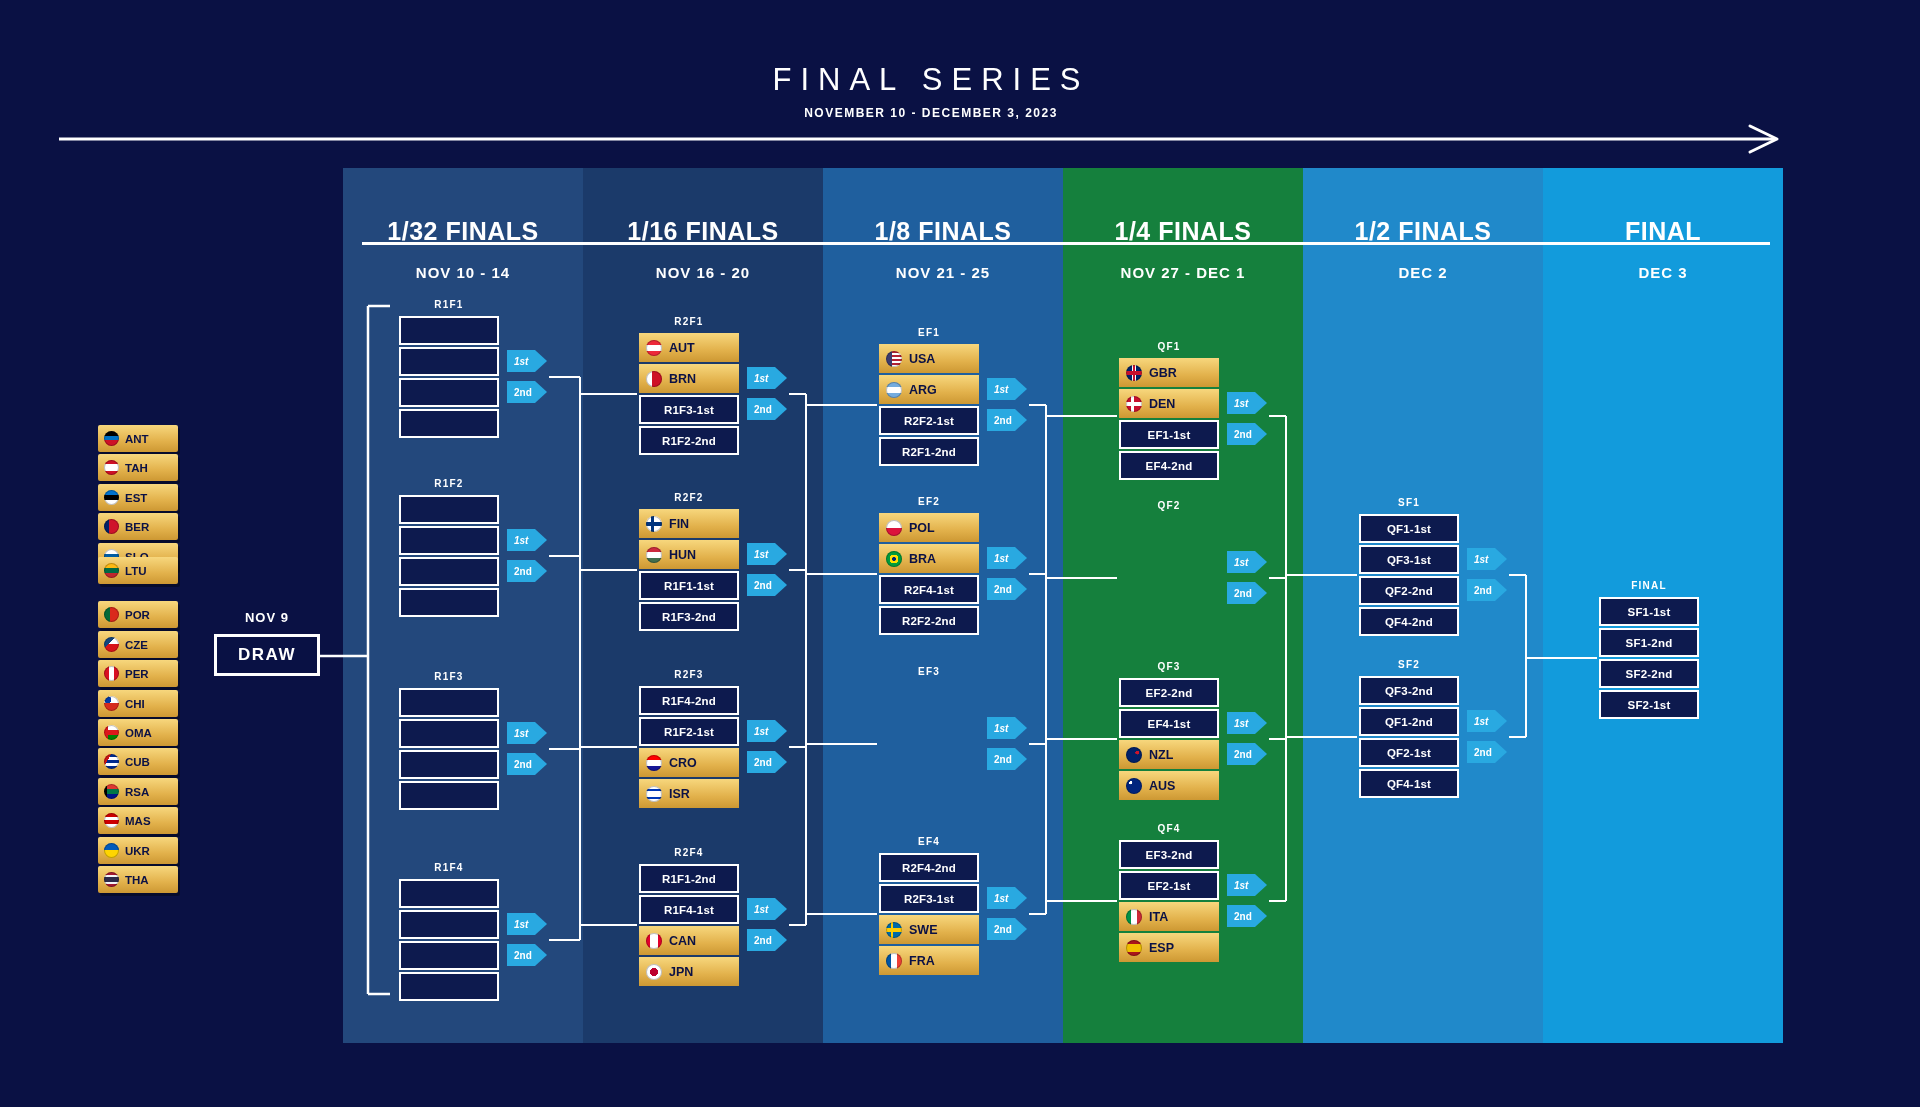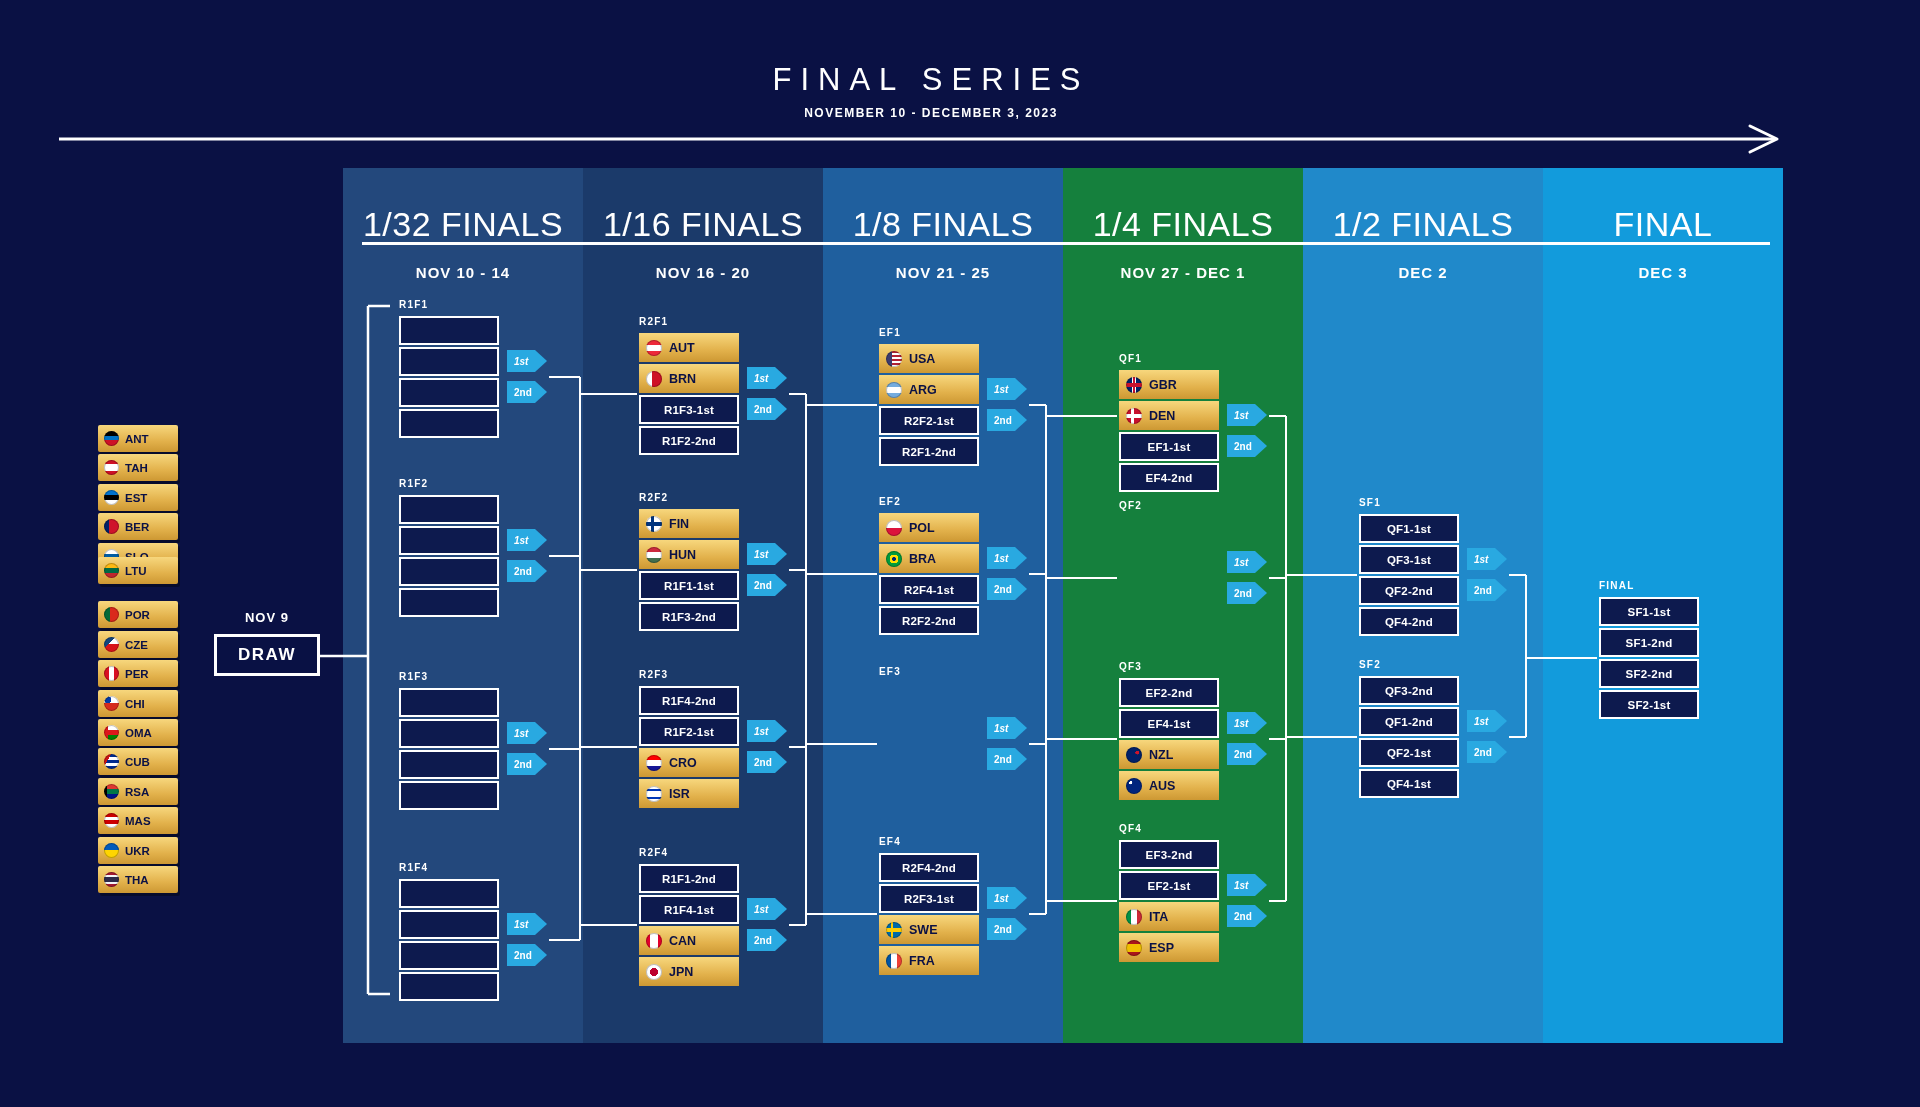--- a/index.html
+++ b/index.html
@@ -16,33 +16,33 @@
     text-align:center; font-size:31px; font-weight:400;
     letter-spacing:9px; color:#fff;
   }
   .main-subtitle {
     position:absolute; left:0; top:106px; width:1862px;
     text-align:center; font-size:12px; font-weight:700;
     letter-spacing:1.5px; color:#fff;
   }
   .panel { position:absolute; top:168px; height:875px; width:240px; z-index:0; }
   .col-title {
-    position:absolute; top:37px; width:100%; text-align:center;
-    color:#fff; font-size:34px; font-weight:400; letter-spacing:.5px;
+    position:absolute; top:49px; width:100%; text-align:center;
+    color:#fff; font-size:25px; font-weight:700; letter-spacing:.5px;
   }
   .col-date {
     position:absolute; top:96px; width:100%; text-align:center;
     color:#fff; font-size:15px; font-weight:700; letter-spacing:1px;
   }
   .underline { position:absolute; left:362px; top:242px; width:1408px; height:3px; background:#fff; z-index:1; }
   svg.lines { position:absolute; left:0; top:0; z-index:1; pointer-events:none; }
 
   .group { position:absolute; width:150px; z-index:2; }
   .group-label {
-    width:100px; height:20px; color:#fff;
+    width:100px; height:20px; text-align:center; color:#fff;
     font-size:10px; font-weight:700; letter-spacing:1.2px; padding-top:3px;
   }
   .gbox { width:100px; }
   .row { height:29px; margin-bottom:2px; display:flex; align-items:center; }
   .row.team {
     background:linear-gradient(180deg,#f7d77d 0%,#e2b14b 60%,#cd9833 100%);
     padding-left:7px; gap:7px; color:#0b1145; font-weight:700; font-size:12.5px;
   }
   .row.ref, .row.empty {
     border:2px solid #fff; background:#0d1a4e; justify-content:center;
@@ -364,21 +364,21 @@
       </div>
     <div class="row team">
         <span class="flag" style="background: linear-gradient(90deg, rgb(0, 85, 164) 0%, rgb(0, 85, 164) 33%, rgb(255, 255, 255) 33%, rgb(255, 255, 255) 66%, rgb(239, 65, 53) 66%, rgb(239, 65, 53) 100%);"></span>
         <span>FRA</span>
       </div>
   </div>
   <div class="badge b1">1st</div>
   <div class="badge b2">2nd</div>
 </div>
 
-<div class="group" style="left:1119px;top:350px">
+<div class="group" style="left:1119px;top:338px">
   <div class="group-label">QF1</div>
   <div class="gbox">
     <div class="row team">
         <span class="flag" style="background: linear-gradient(rgba(0, 0, 0, 0) 0%, rgba(0, 0, 0, 0) 40%, rgb(200, 16, 46) 40%, rgb(200, 16, 46) 60%, rgba(0, 0, 0, 0) 60%), linear-gradient(90deg, rgb(1, 33, 105) 0%, rgb(1, 33, 105) 38%, rgb(255, 255, 255) 38%, rgb(255, 255, 255) 44%, rgb(200, 16, 46) 44%, rgb(200, 16, 46) 56%, rgb(255, 255, 255) 56%, rgb(255, 255, 255) 62%, rgb(1, 33, 105) 62%, rgb(1, 33, 105) 100%);"></span>
         <span>GBR</span>
       </div>
     <div class="row team">
         <span class="flag" style="background: linear-gradient(rgba(0, 0, 0, 0) 0%, rgba(0, 0, 0, 0) 40%, rgb(255, 255, 255) 40%, rgb(255, 255, 255) 60%, rgba(0, 0, 0, 0) 60%), linear-gradient(90deg, rgb(200, 16, 46) 0%, rgb(200, 16, 46) 32%, rgb(255, 255, 255) 32%, rgb(255, 255, 255) 48%, rgb(200, 16, 46) 48%, rgb(200, 16, 46) 100%);"></span>
         <span>DEN</span>
       </div>

